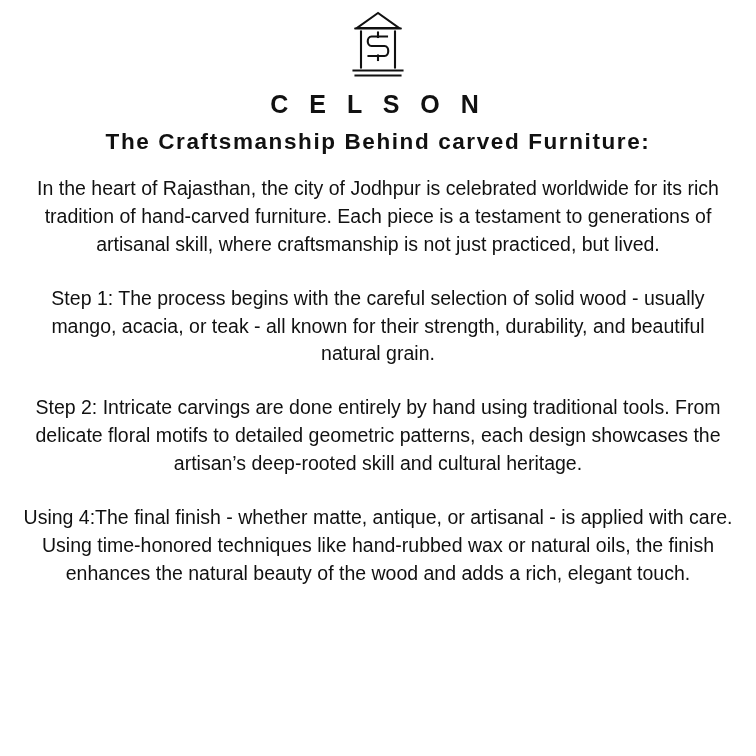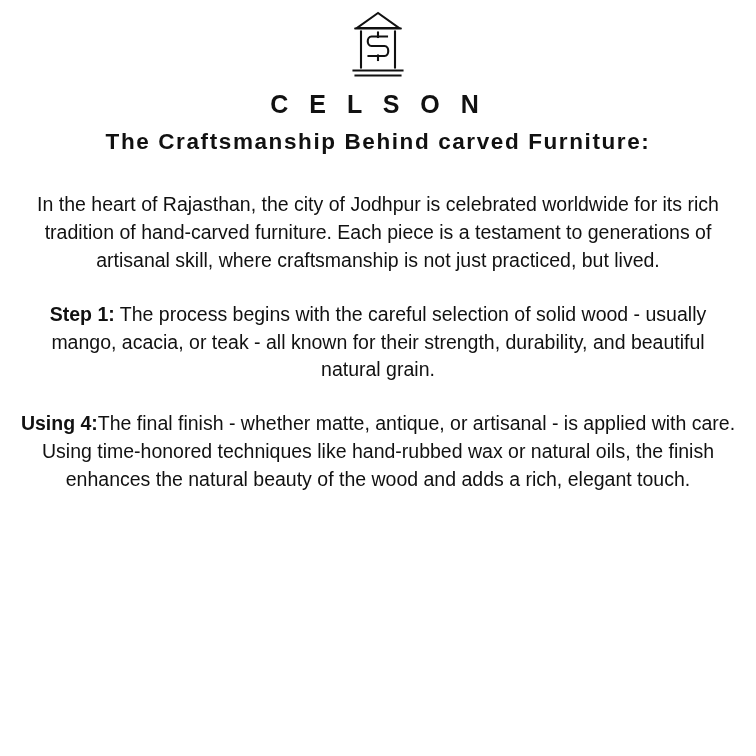--- a/index.html
+++ b/index.html
@@ -38,40 +38,40 @@
     margin-top: 4px;
     margin-bottom: 2px;
     color: #111;
   }
   .headline {
     font-size: 22.5px;
     font-weight: bold;
     letter-spacing: 1.6px;
     text-align: center;
     margin-top: 8px;
-    margin-bottom: 22px;
+    margin-bottom: 6px;
     color: #111;
     white-space: nowrap;
   }
   .para {
     font-size: 19.5px;
     line-height: 1.43;
     text-align: center;
     color: #111;
     max-width: 718px;
     margin: 12px auto;
   }
   .block {
     margin-top: 14px;
   }
   .block.tight {
     margin-top: 6px;
   }
   .step-label {
-    font-weight: bold;
+    font-weight: normal;
   }
 </style>
 </head>
 <body>
 
 <div class="page">
 
   <span class="logo-mark">
     <svg viewBox="0 0 86 74" width="86" height="74" aria-hidden="true">
       <g fill="none" stroke="#111111" stroke-width="2.1" stroke-linecap="square">
@@ -91,20 +91,23 @@
   <div class="brand">C E L S O N</div>
 
   <div class="headline">The Craftsmanship Behind carved Furniture:</div>
 
   <div class="para block">In the heart of Rajasthan, the city of Jodhpur is celebrated worldwide for its rich tradition of hand-carved furniture. Each piece is a testament to generations of artisanal skill, where craftsmanship is not just practiced, but lived.</div>
 
   <div class="para block">
     <span class="step-label">Step 1:</span><span>  The process begins with the careful selection of solid wood - usually mango, acacia, or teak - all known for their strength, durability, and beautiful natural grain.</span>
   </div>
 
+  <div class="para block">
+    <span class="step-label">Step 2:</span><span> Intricate carvings are done entirely by hand using traditional tools. From delicate floral motifs to detailed geometric patterns, each design showcases the artisan’s deep-rooted skill and cultural heritage.</span>
+  </div>
 
 
   <div class="para block">
     <span class="step-label">Using 4:</span><span>The final finish - whether matte, antique, or artisanal - is applied with care. Using time-honored techniques like hand-rubbed wax or natural oils, the finish enhances the natural beauty of the wood and adds a rich, elegant touch.</span>
   </div>
 
 
 </div>
 
 </body></html>

